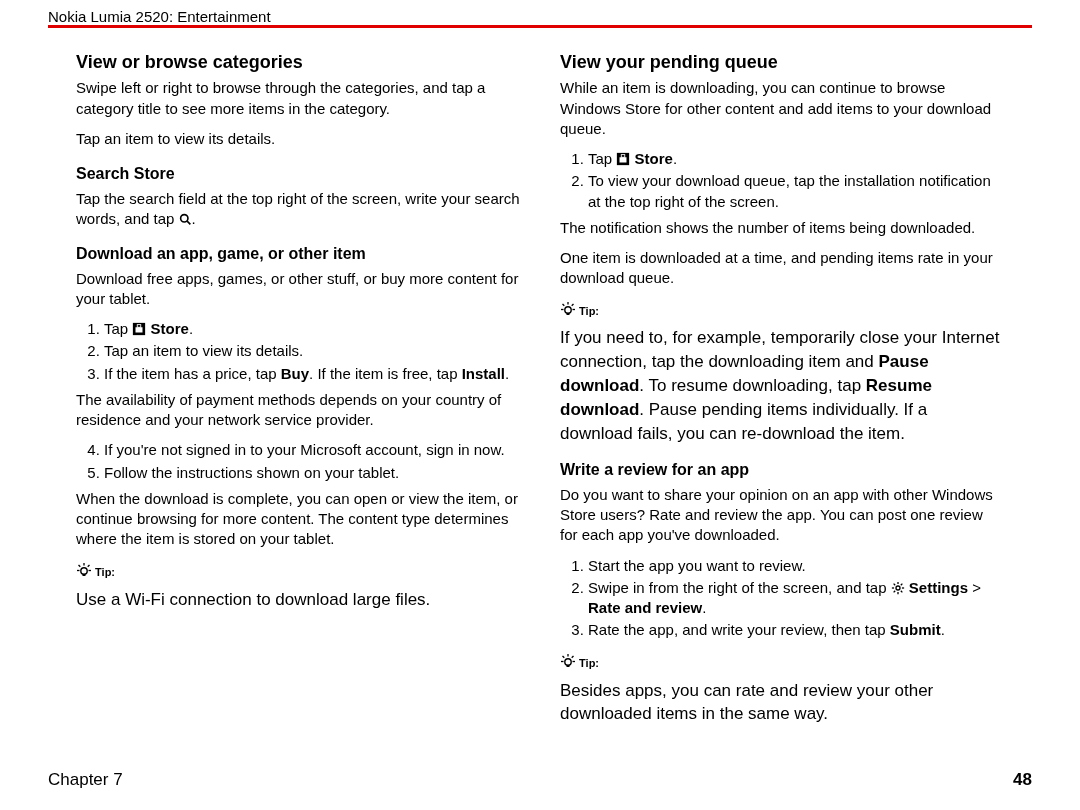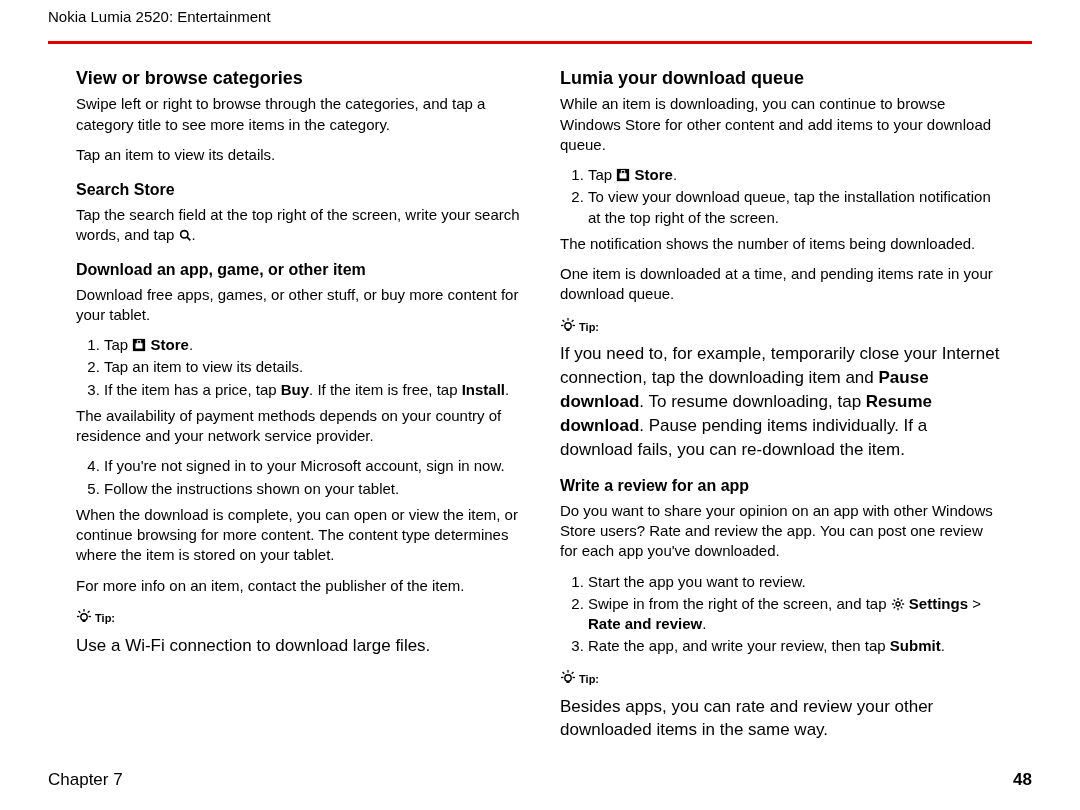--- a/index.html
+++ b/index.html
@@ -10,21 +10,21 @@
     font-family: "Segoe UI", Arial, sans-serif;
     color: #000;
     position: relative;
   }
   .page {
     width: 1080px;
     height: 810px;
     padding: 0;
   }
   .header {
-    padding: 8px 48px 16px 48px;
+    padding: 8px 48px 0 48px;
     font-size: 15px;
   }
   .hr-red {
     border: none;
     border-top: 3px solid #e00000;
     margin: 0 48px 12px 48px;
   }
   .columns {
     display: flex;
     padding: 0 76px;
@@ -104,39 +104,38 @@
         <li>
           <span>If the item has a price, tap </span><span class="bold">Buy</span><span>. If the item is free, tap </span><span class="bold">Install</span><span>.</span>
         </li>
       </ol>
       <p class="after-list">The availability of payment methods depends on your country of residence and your network service provider.</p>
       <ol start="4">
         <li>If you're not signed in to your Microsoft account, sign in now.</li>
         <li>Follow the instructions shown on your tablet.</li>
       </ol>
       <p class="after-list">When the download is complete, you can open or view the item, or continue browsing for more content. The content type determines where the item is stored on your tablet.</p>
-      <p>For more info on an item, contact the publisher of the item.</p>
 
       <div class="tip-label">
         <span class="icon-tip"><svg width="16" height="16" viewBox="0 0 16 16">
               <circle cx="8" cy="9" r="3.2" fill="none" stroke="#000" stroke-width="1.4"></circle>
               <rect x="6.5" y="12" width="3" height="2" fill="#000"></rect>
               <line x1="8" y1="1" x2="8" y2="3.5" stroke="#000" stroke-width="1.3"></line>
               <line x1="2.5" y1="3" x2="4.3" y2="4.8" stroke="#000" stroke-width="1.3"></line>
               <line x1="13.5" y1="3" x2="11.7" y2="4.8" stroke="#000" stroke-width="1.3"></line>
               <line x1="1" y1="8.5" x2="3.5" y2="8.5" stroke="#000" stroke-width="1.3"></line>
               <line x1="15" y1="8.5" x2="12.5" y2="8.5" stroke="#000" stroke-width="1.3"></line>
             </svg></span>
         <span>Tip:</span>
       </div>
       <p class="tip-body">Use a Wi-Fi connection to download large files.</p>
     </div>
 
     <div class="col">
-      <h2>Lumia your download queue</h2>
+      <h2>View your pending queue</h2>
       <p>While an item is downloading, you can continue to browse Windows Store for other content and add items to your download queue.</p>
       <ol>
         <li>
           <span>Tap </span><span class="icon-store"><svg width="14" height="14" viewBox="0 0 16 16">
                 <rect x="1" y="1" width="14" height="14" fill="#000"></rect>
                 <rect x="4" y="6" width="8" height="6" fill="#fff"></rect>
                 <rect x="6" y="3" width="4" height="3" fill="none" stroke="#fff" stroke-width="1"></rect>
               </svg></span> <span class="bold">Store</span><span>.</span>
         </li>
         <li>To view your download queue, tap the installation notification at the top right of the screen.</li>

